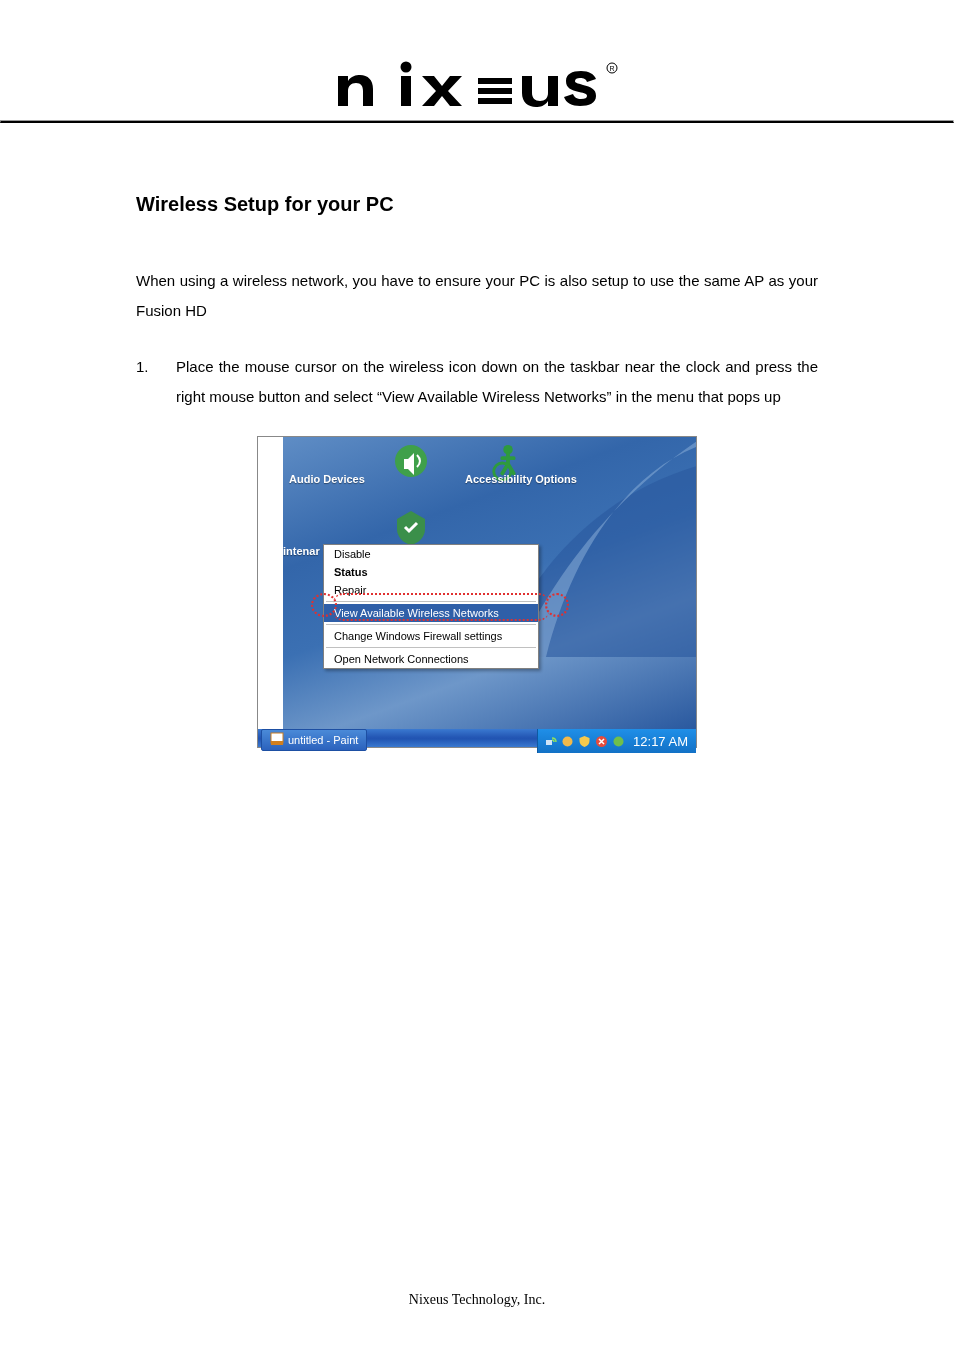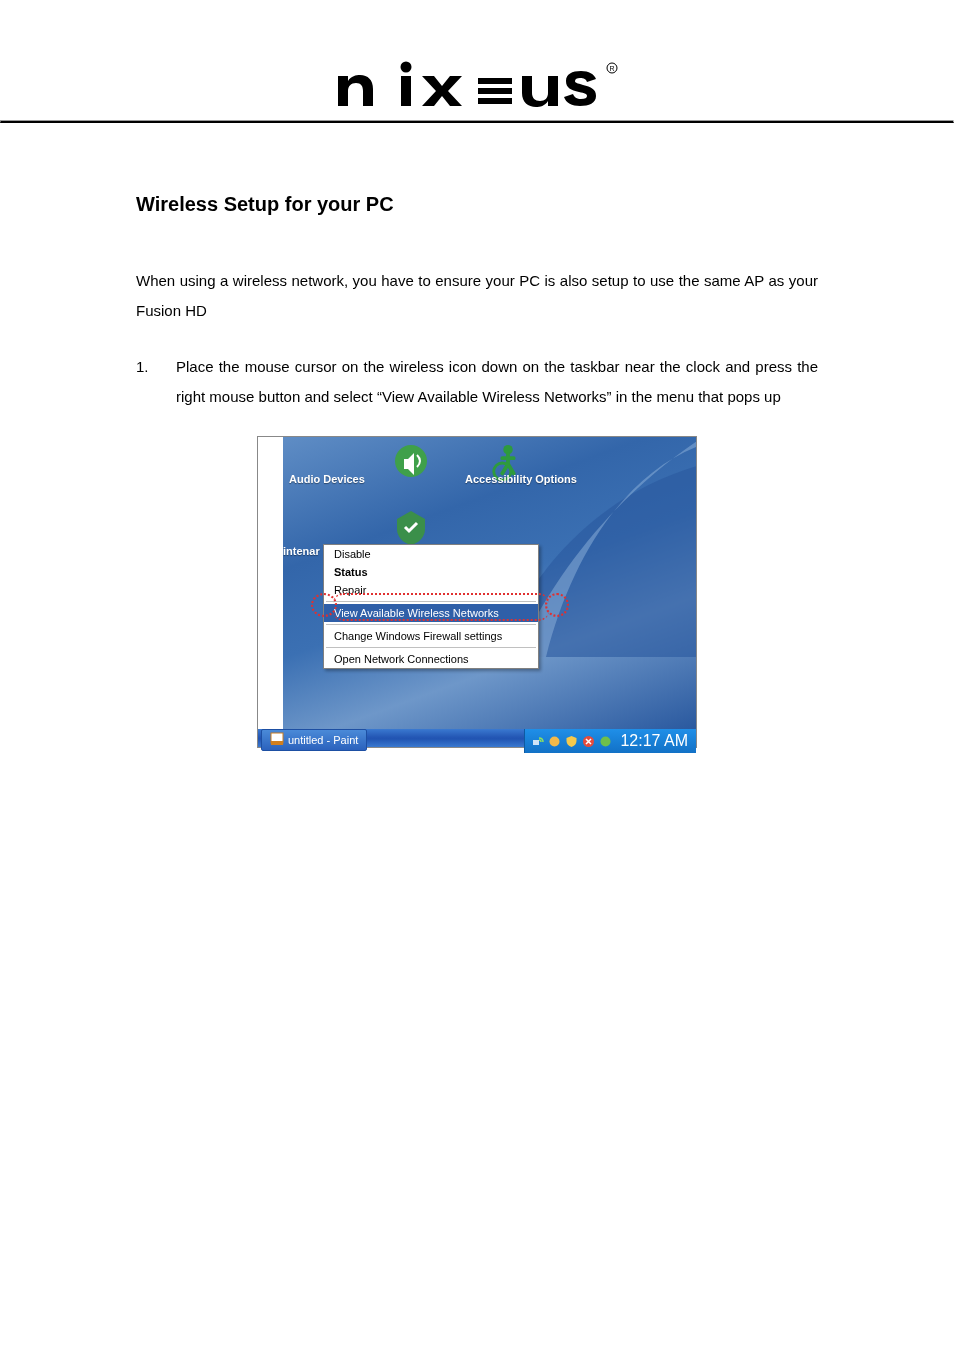--- a/index.html
+++ b/index.html
@@ -160,21 +160,21 @@
     display: flex;
     align-items: center;
     height: 24px;
     padding: 0 8px 0 6px;
     gap: 4px;
     background: linear-gradient(to bottom, #1f8fe8, #1271c6);
     border-left: 1px solid #0d5aa3;
   }
   .tray .clock {
     margin-left: 4px;
-    font-size: 16px;
+    font-size: 13px;
   }
   .tray-icon {
     width: 13px; height: 13px;
     display: inline-block;
   }
   .footer {
     position: absolute;
     bottom: 40px;
     left: 0;
     right: 0;
@@ -318,14 +318,15 @@
               </svg>
           </span>
           <span class="clock">12:17 AM</span>
         </div>
       </div>
     </div>
 
   </div>
 
   <div class="footer">
+    <div>Nixeus Technology, Inc.</div>
   </div>
 </div>
 
 </body></html>

